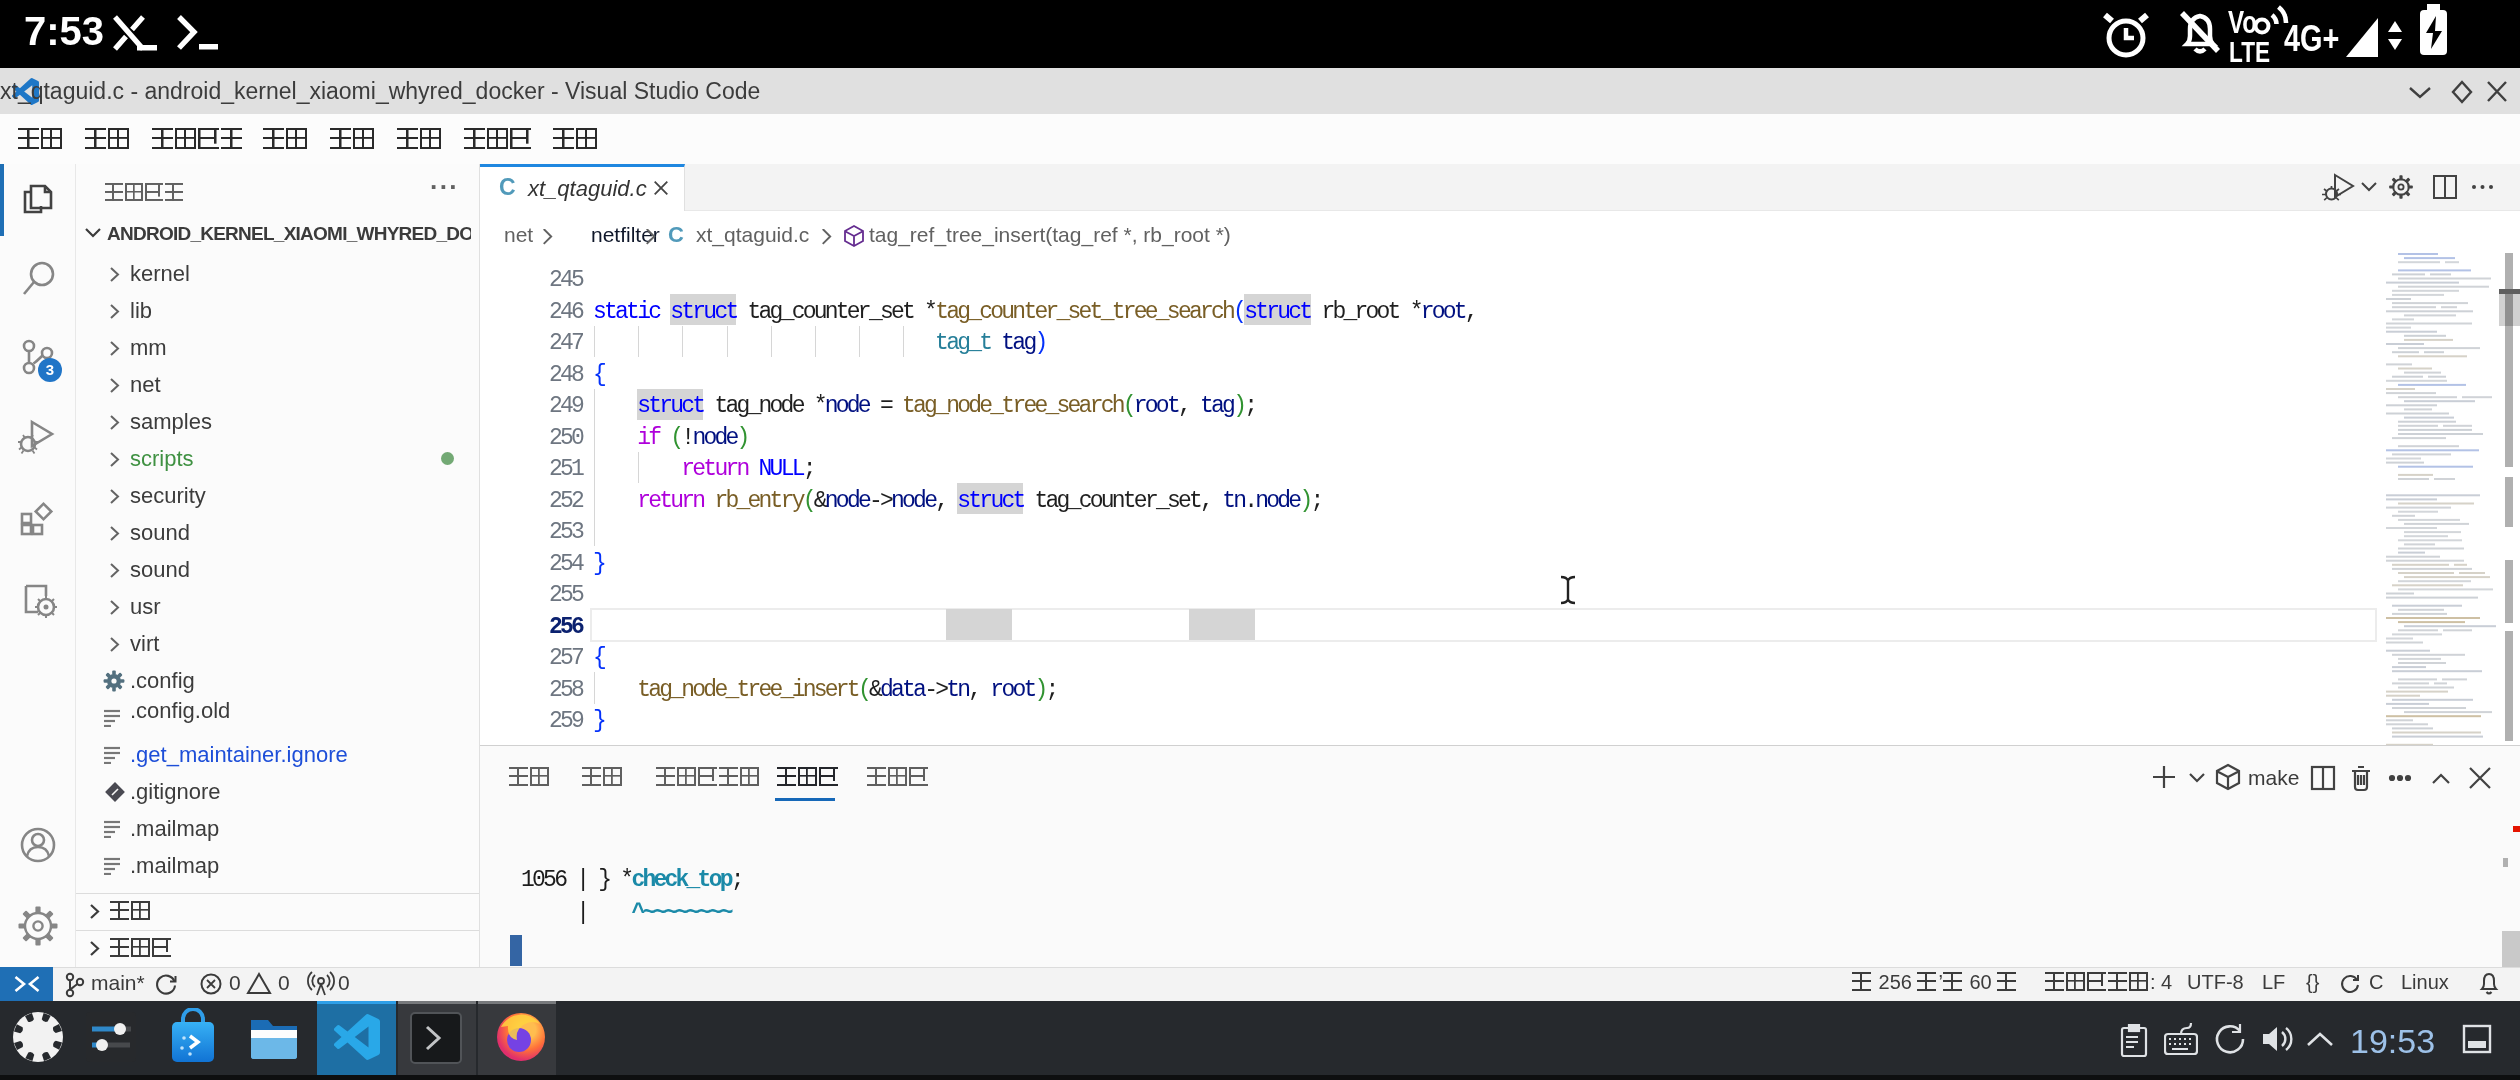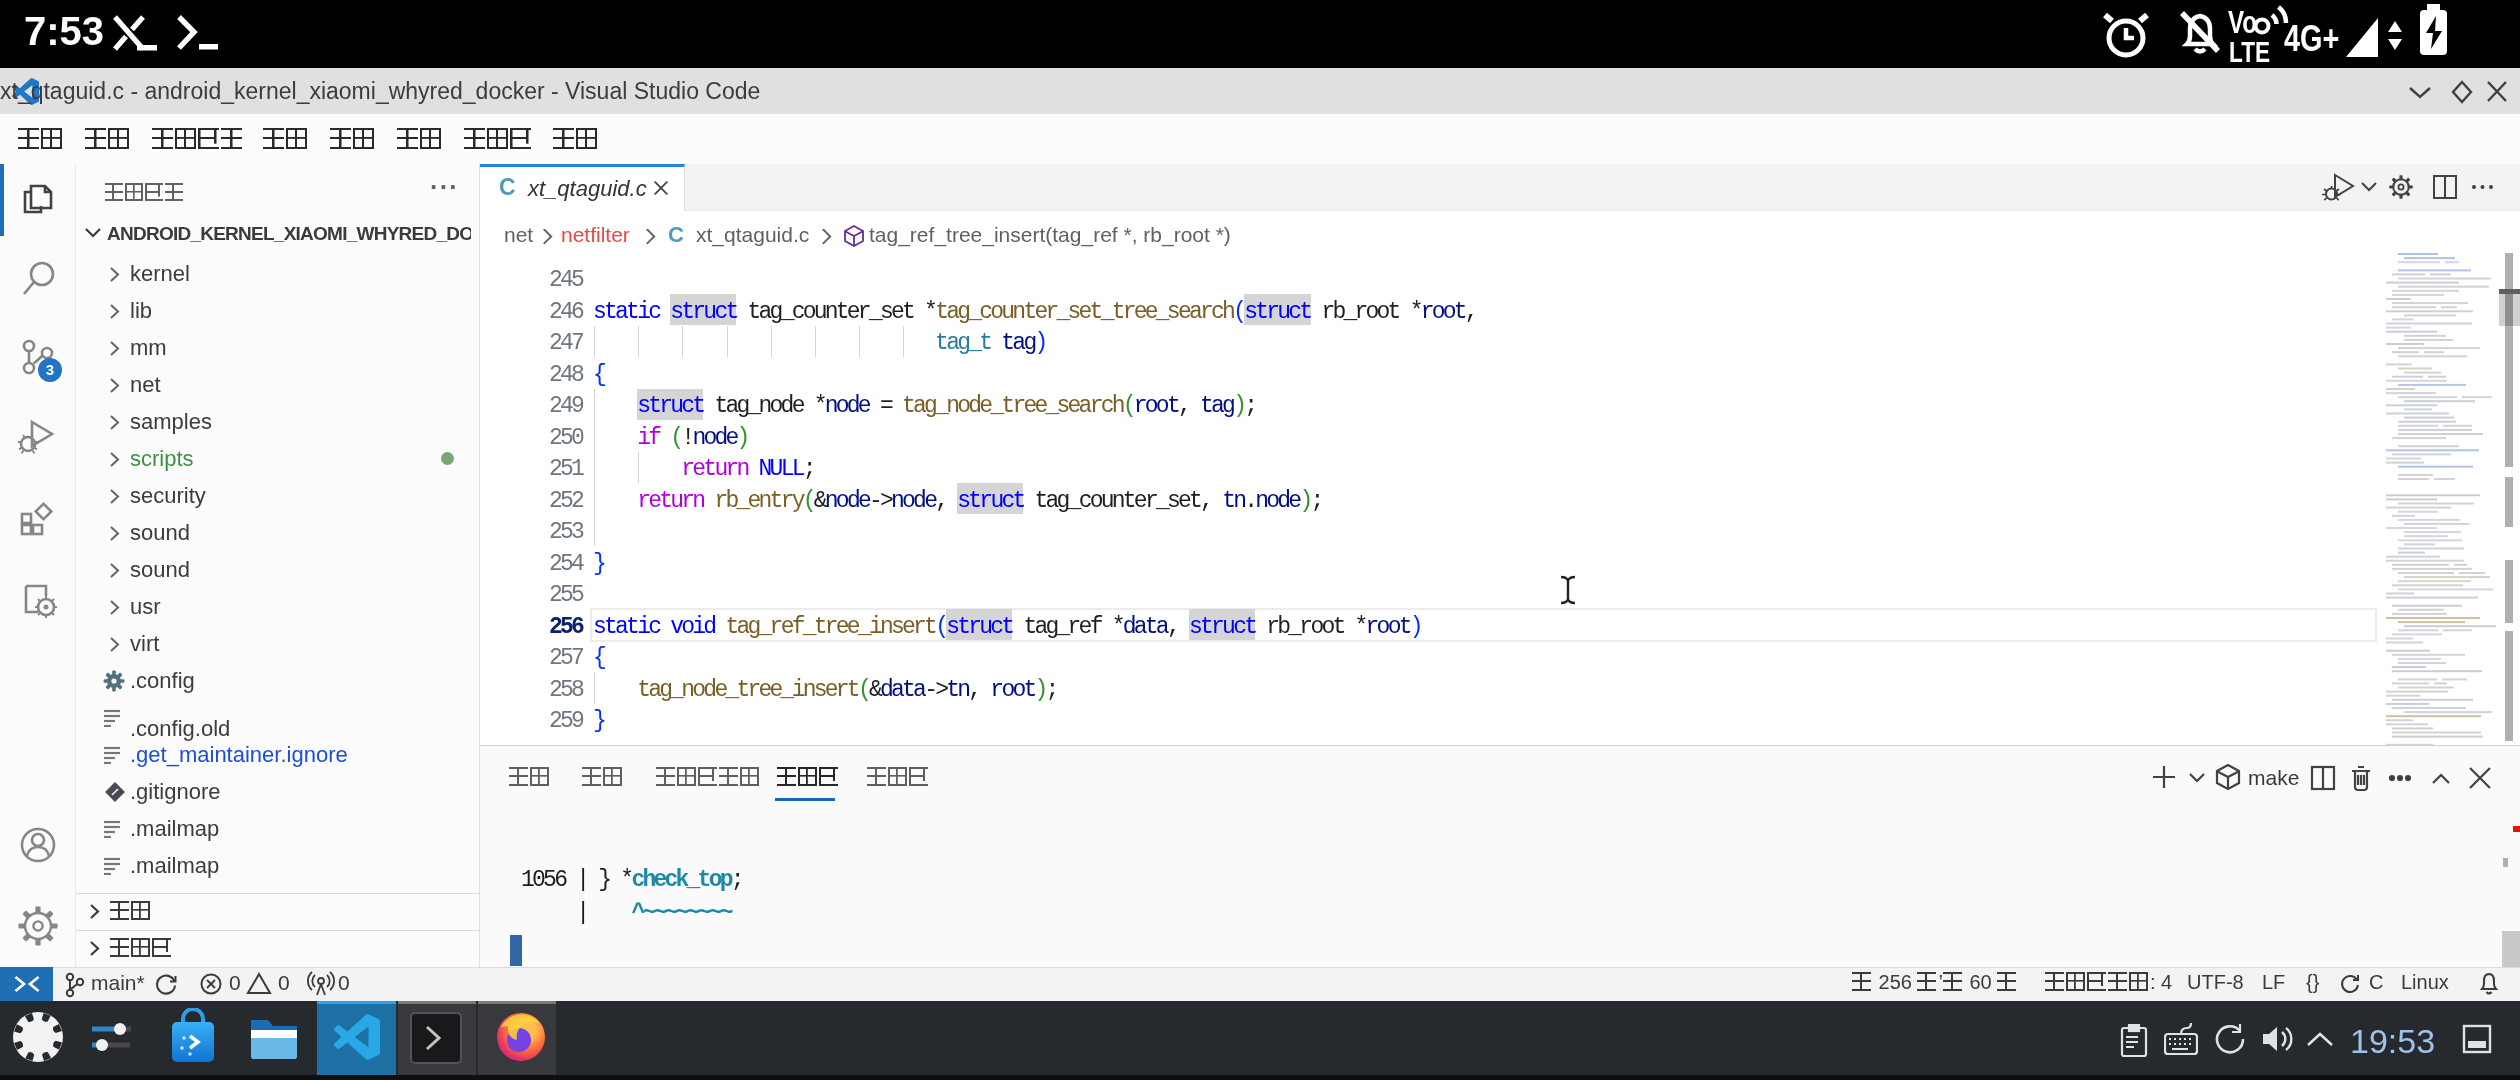--- a/index.html
+++ b/index.html
@@ -210,21 +210,21 @@
     </svg>
     <div class="abs" style="left:130px;top:668px;font-size:22px;color:#3c3c3c">.config</div>
     <svg class="abs" style="left:104px;top:709px" width="20" height="18" viewBox="0 0 20 18">
       <g stroke="#777" stroke-width="2.2">
         <path d="M0 2 h16"></path>
         <path d="M0 7 h16"></path>
         <path d="M0 12 h11"></path>
         <path d="M0 17 h7"></path>
       </g>
     </svg>
-    <div class="abs" style="left:130px;top:716px;font-size:22px;color:#3c3c3c">.config.old</div>
+    <div class="abs" style="left:130px;top:698px;font-size:22px;color:#3c3c3c">.config.old</div>
     <svg class="abs" style="left:104px;top:746px" width="20" height="18" viewBox="0 0 20 18">
       <g stroke="#777" stroke-width="2.2">
         <path d="M0 2 h16"></path>
         <path d="M0 7 h16"></path>
         <path d="M0 12 h11"></path>
         <path d="M0 17 h7"></path>
       </g>
     </svg>
     <div class="abs" style="left:130px;top:742px;font-size:22px;color:#1d4ed8">.get_maintainer.ignore</div>
     <svg class="abs" style="left:103px;top:780px" width="24" height="24" viewBox="0 0 24 24">
@@ -297,21 +297,21 @@
           <circle cx="160.5" cy="17" r="2"></circle>
           <circle cx="169" cy="17" r="2"></circle>
         </g>
 </g>
     </svg>
     <div class="abs" style="left:480px;top:212px;width:2040px;height:43px;background:#fff"></div>
     <div class="abs" style="left:504px;top:223px;font-size:21px;color:#616161">net</div>
     <svg class="abs" style="left:543px;top:229px" width="10" height="16" viewBox="0 0 8 15">
       <path d="M0 0 l7 7 -7 7" stroke="#616161" stroke-width="1.8" fill="none"></path>
     </svg>
-    <div class="abs" style="left:561px;top:223px;font-size:21px;color:#ef4444">netfilter</div>
+    <div class="abs" style="left:591px;top:223px;font-size:21px;color:#0f172a">netfilter</div>
     <svg class="abs" style="left:646px;top:229px" width="10" height="16" viewBox="0 0 8 15">
       <path d="M0 0 l7 7 -7 7" stroke="#616161" stroke-width="1.8" fill="none"></path>
     </svg>
     <div class="abs" style="left:668px;top:222px;font-size:22px;font-weight:bold;color:#519aba">C</div>
     <div class="abs" style="left:696px;top:223px;font-size:21px;color:#616161">xt_qtaguid.c</div>
     <svg class="abs" style="left:822px;top:229px" width="10" height="16" viewBox="0 0 8 15">
       <path d="M0 0 l7 7 -7 7" stroke="#616161" stroke-width="1.8" fill="none"></path>
     </svg>
     <svg class="abs" style="left:842px;top:224px" width="24" height="24" viewBox="0 0 24 24">
       <g stroke="#652d90" stroke-width="1.8" fill="none">
@@ -359,21 +359,20 @@
     <div class="ln" style="top:676.7px;color:#6e7681">258</div>
     <div class="ln" style="top:708.2px;color:#6e7681">259</div>
     <div class="cl mono" style="top:330.2px">                               <span class="ty">tag_t</span> <span class="id">tag</span><span class="b1">)</span></div>
     <div class="cl mono" style="top:298.7px"><span class="kb">static</span> <span class="kb">struct</span> tag_counter_set *<span class="fn">tag_counter_set_tree_search</span><span class="b1">(</span><span class="kb">struct</span> rb_root *<span class="id">root</span>,</div>
     <div class="cl mono" style="top:361.7px"><span class="b1">{</span></div>
     <div class="cl mono" style="top:393.2px">    <span class="kb">struct</span> tag_node *<span class="id">node</span> = <span class="fn">tag_node_tree_search</span><span class="b2">(</span><span class="id">root</span>, <span class="id">tag</span><span class="b2">)</span>;</div>
     <div class="cl mono" style="top:424.7px">    <span class="kc">if</span> <span class="b2">(</span>!<span class="id">node</span><span class="b2">)</span></div>
     <div class="cl mono" style="top:456.2px">        <span class="kc">return</span> <span class="kb">NULL</span>;</div>
     <div class="cl mono" style="top:487.7px">    <span class="kc">return</span> <span class="fn">rb_entry</span><span class="b2">(</span>&amp;<span class="id">node</span>-&gt;<span class="id">node</span>, <span class="kb">struct</span> tag_counter_set, <span class="id">tn</span>.<span class="id">node</span><span class="b2">)</span>;</div>
     <div class="cl mono" style="top:550.7px"><span class="b1">}</span></div>
-    <div class="cl mono" style="top:613.7px"><span class="kb">static</span> <span class="kb">void</span> <span class="fn">tag_ref_tree_insert</span><span class="b1">(</span><span class="kb">struct</span> tag_ref *<span class="id">data</span>, <span class="kb">struct</span> rb_root *<span class="id">root</span><span class="b1">)</span></div>
     <div class="cl mono" style="top:645.2px"><span class="b1">{</span></div>
     <div class="cl mono" style="top:676.7px">    <span class="fn">tag_node_tree_insert</span><span class="b2">(</span>&amp;<span class="id">data</span>-&gt;<span class="id">tn</span>, <span class="id">root</span><span class="b2">)</span>;</div>
     <div class="cl mono" style="top:708.2px"><span class="b1">}</span></div>
     <svg class="abs" style="left:1558px;top:574px" width="20" height="32" viewBox="0 0 20 32">
       <path d="M3 3 q5.5 0 7 3.5 q1.5-3.5 7-3.5 M10 6 v20 M3 29 q5.5 0 7-3.5 q1.5 3.5 7 3.5" stroke="#222" stroke-width="2.4" fill="none"></path>
     </svg>
     <svg class="abs" style="left:2384px;top:250px" width="116" height="716" viewBox="0 0 116 716">
       <rect x="14" y="3.0" width="40" height="2" fill="#b3c2e6"></rect>
       <rect x="20" y="7.1" width="51" height="2" fill="#b3c2e6"></rect>
       <rect x="14" y="11.2" width="42" height="2" fill="#d3d6da"></rect>

